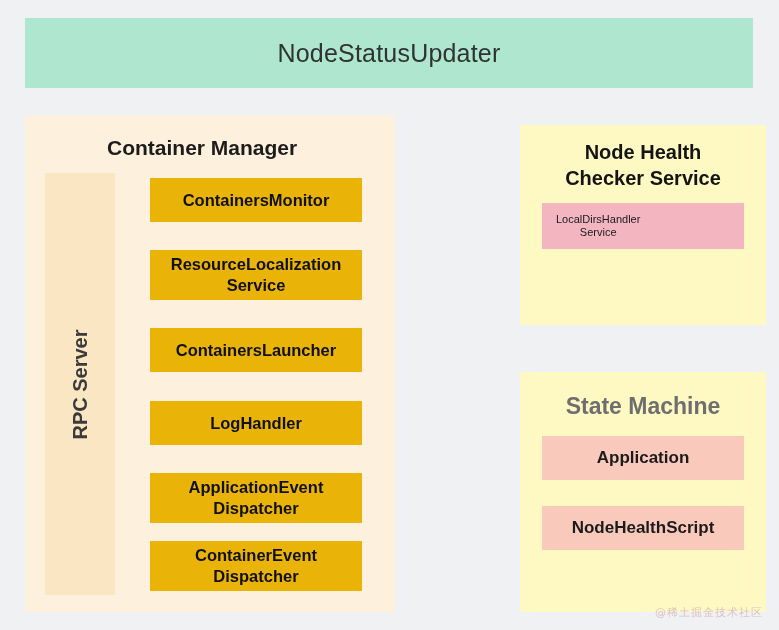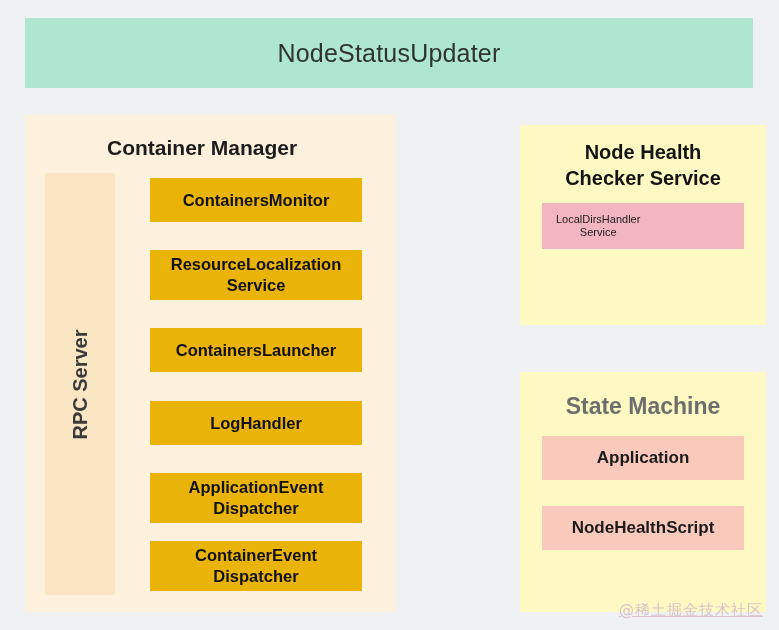--- a/index.html
+++ b/index.html
@@ -167,27 +167,26 @@
     box-sizing: border-box;
     padding: 10px 5px;
   }
   .peach-gap { height: 13px; }
 
   
   #watermark {
     position: absolute;
     right: 16px;
     bottom: 10px;
-    font-size: 15px;
+    font-size: 11px;
     color: #d9c3c9;
     font-family: "DejaVu Sans", "Liberation Sans", sans-serif;
     white-space: nowrap;
     letter-spacing: 1px;
     z-index: 9;
-    text-decoration: underline;
   }
 </style>
 </head>
 <body>
 
 <div id="canvas">
 
   <div id="header-band">
     <div id="header-title">NodeStatusUpdater</div>
   </div>

